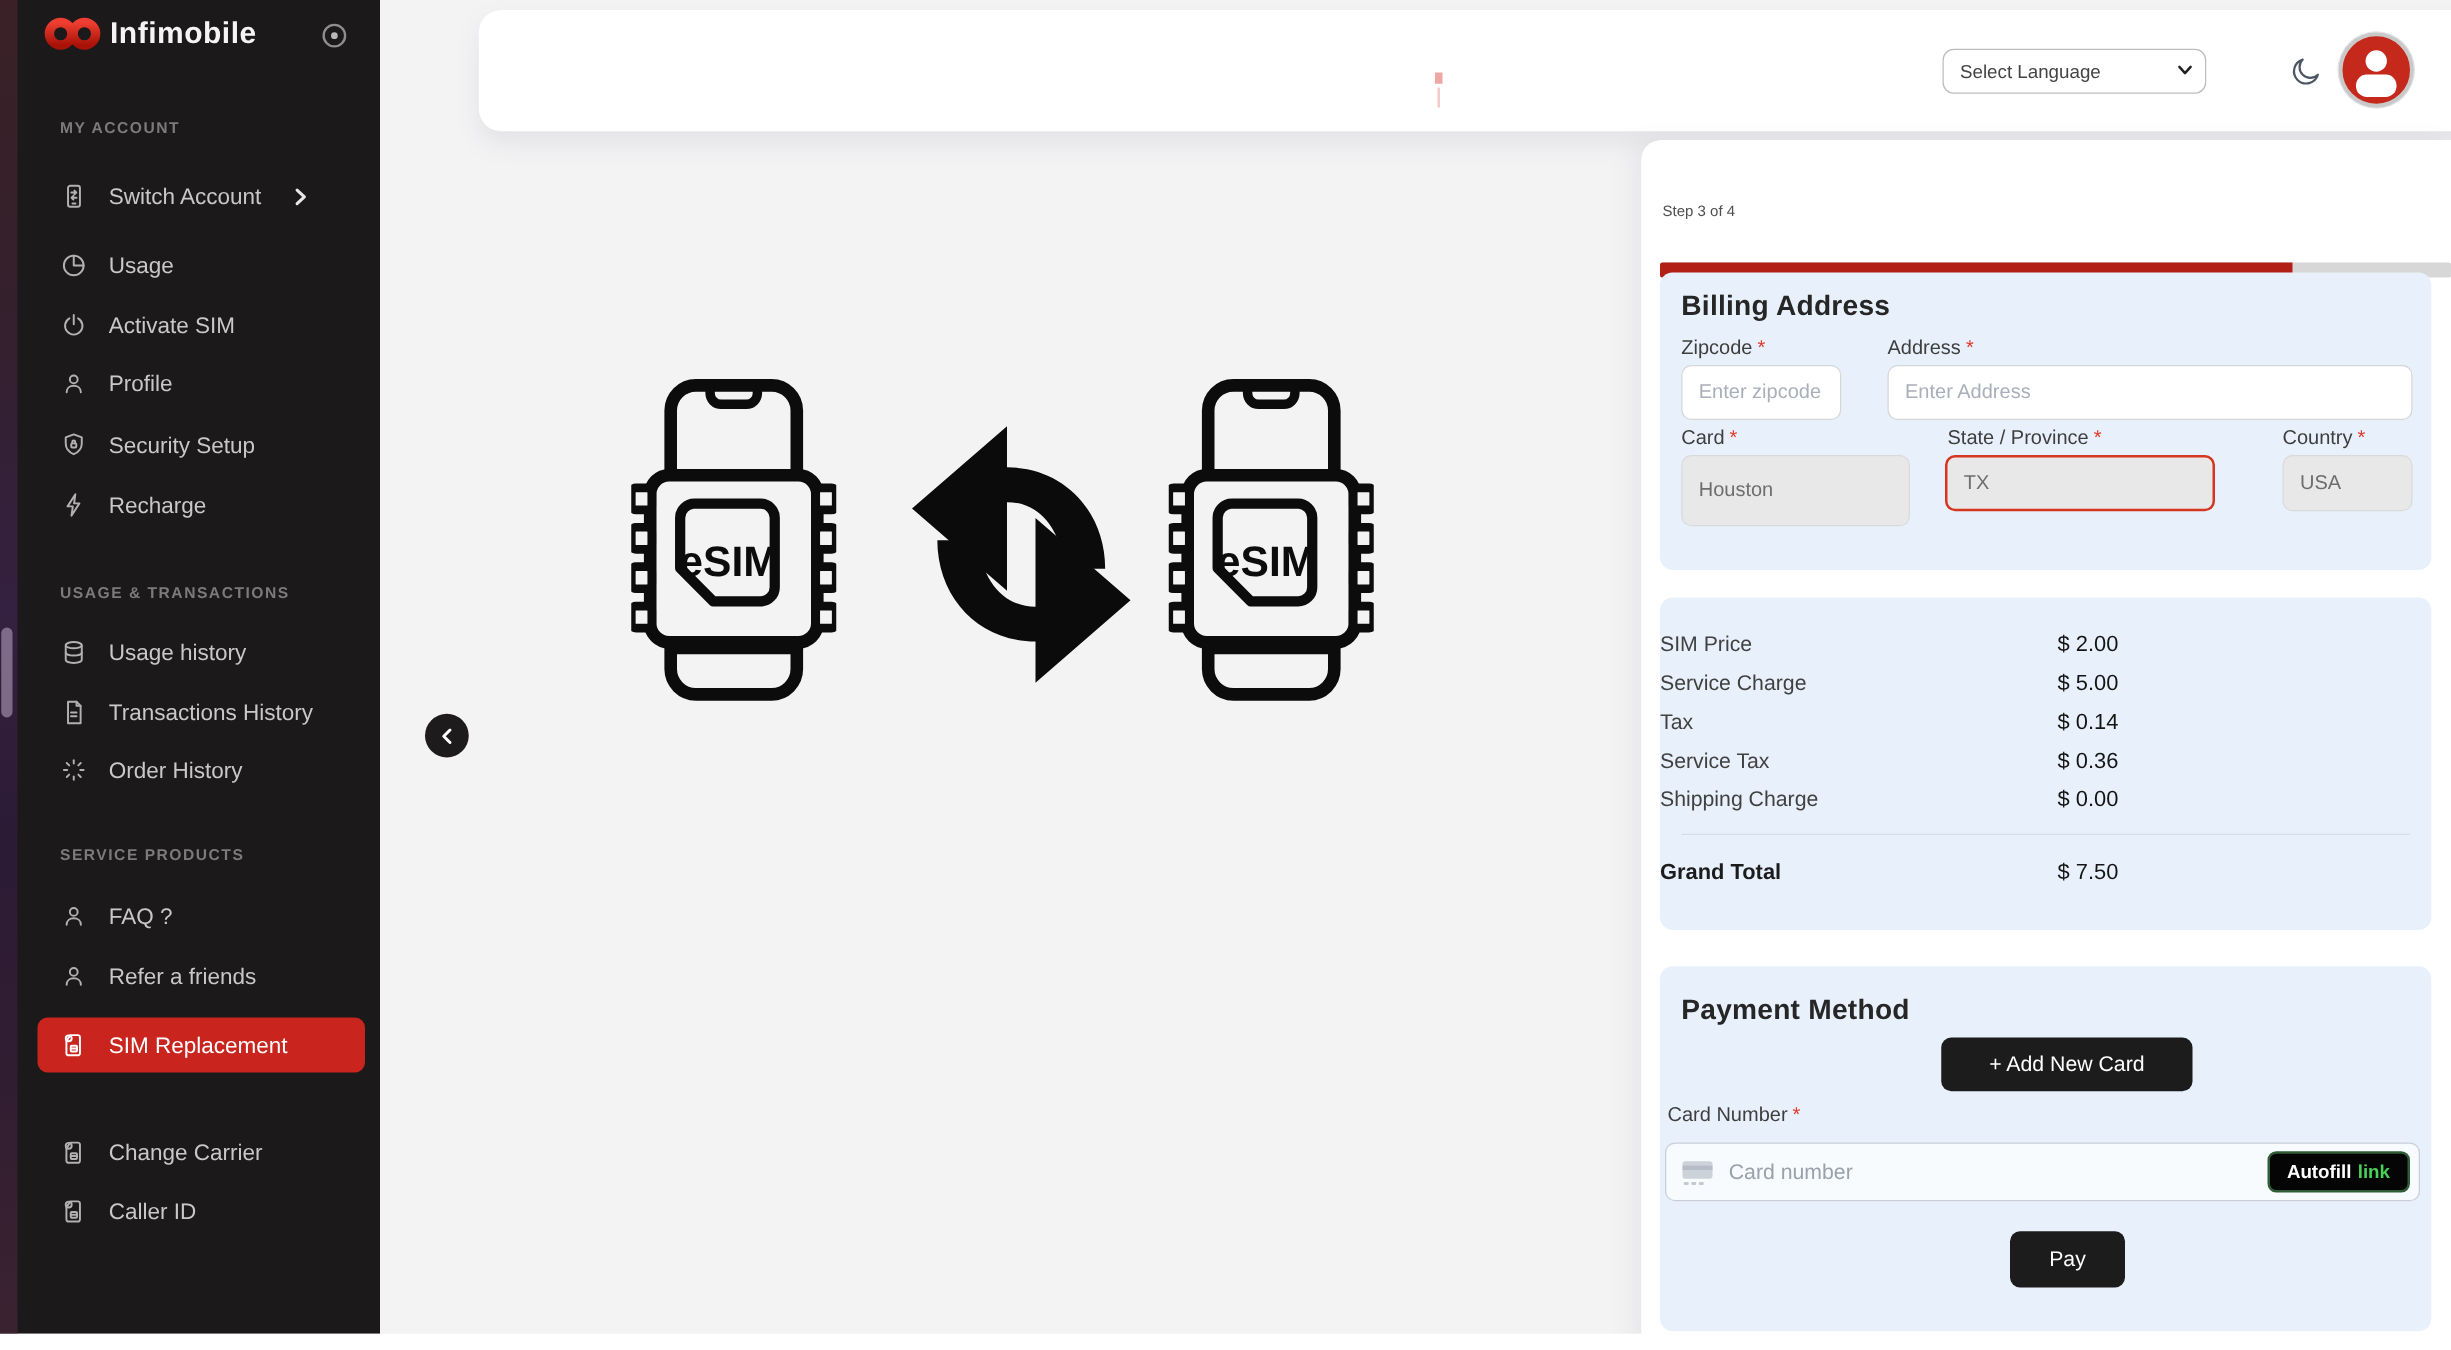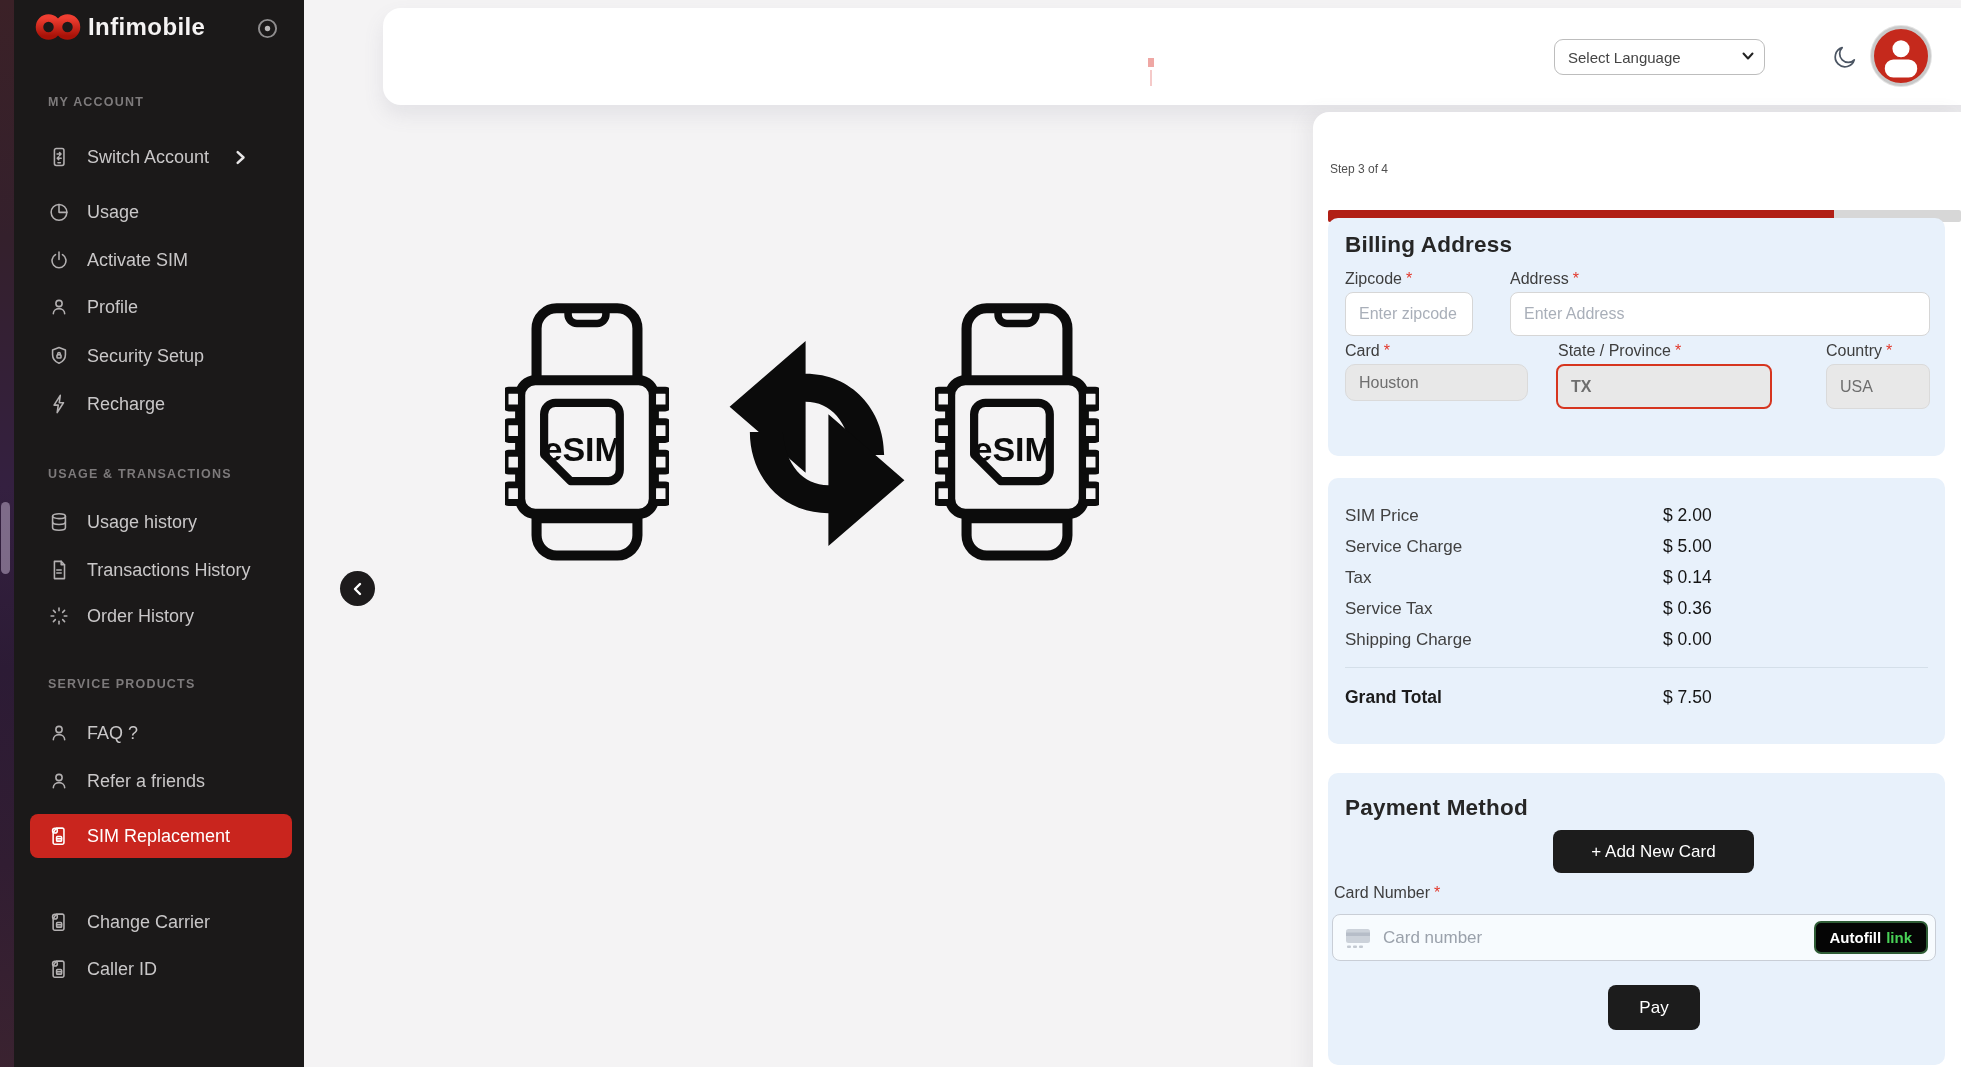--- a/index.html
+++ b/index.html
@@ -64,21 +64,21 @@
   #payment-card { top:661px; height:292px; }
   .card-h { position:absolute; font-size:22.5px; font-weight:600; color:#262626; letter-spacing:.2px; }
   .fld-label { position:absolute; font-size:16px; color:#3e3e3e; }
   .req { color:#e2372a; margin-left:4px; }
   .inp { position:absolute; height:44px; border:1px solid #d6d6d6; border-radius:8px; background:#fff;
     font-size:16px; color:#555; padding:0 13px; font-family:"Liberation Sans",sans-serif; }
   .inp::placeholder { color:#a9afb9; opacity:1; }
   .inp.gray { background:#e8e8e8; border-color:#dadada; color:#6e6e6e; }
   .inp.error { border:2px solid #d6351f; }
 
-  .sum-row { display:flex; padding-left:17px; height:31px; align-items:center; }
+  .sum-row { display:flex; height:31px; align-items:center; }
   .sum-label { width:318px; font-size:17px; color:#414141; }
   .sum-val { font-size:17.5px; font-weight:400; color:#141414; }
   #sum-divider { margin:12px 17px 0 17px; border:none; border-top:1px solid #d4dfe9; }
   .grand .sum-label { font-weight:700; color:#1c1c1c; font-size:17.5px; }
 
   .dark-btn { position:absolute; background:#1c1c1c; color:#fff; border:none; border-radius:8px;
     font-size:17px; cursor:pointer; font-family:"Liberation Sans",sans-serif; }
   #card-input-wrap { position:absolute; left:4px; top:141px; width:604px; height:47px;
     border:1.5px solid #c9ced6; border-radius:8px; background:#f7fbfe; display:flex; align-items:center; }
   #card-number-input { border:none; outline:none; background:transparent; flex:1; font-size:17px;
@@ -358,22 +358,22 @@
 
     <div class="fld-label" style="left:17px; top:124px">
       <span>Card</span><span class="req">*</span>
     </div>
     <div class="fld-label" style="left:230px; top:124px">
       <span>State / Province</span><span class="req">*</span>
     </div>
     <div class="fld-label" style="left:498px; top:124px">
       <span>Country</span><span class="req">*</span>
     </div>
-    <input class="inp gray" style="left: 17px; top: 146px; width: 183px; height: 37px; border-radius: 10px;" readonly="" value="Houston">
-    <input class="inp gray error" style="left: 228px; top: 146px; width: 216px; height: 45px; font-weight: bold;" value="TX">
+    <input class="inp gray" style="left: 17px; top: 146px; width: 183px; height: 57px;" readonly="" value="Houston">
+    <input class="inp gray error" style="left: 228px; top: 146px; width: 216px; height: 45px;" value="TX">
     <input class="inp gray" style="left: 498px; top: 146px; width: 104px; height: 45px;" readonly="" value="USA">
   </div>
 
   <div id="summary-card" class="bluecard" style="padding-top:22px">
     <div class="sum-row">
       <span class="sum-label">SIM Price</span>
       <span class="sum-val">$ 2.00</span>
     </div>
     <div class="sum-row">
       <span class="sum-label">Service Charge</span>

